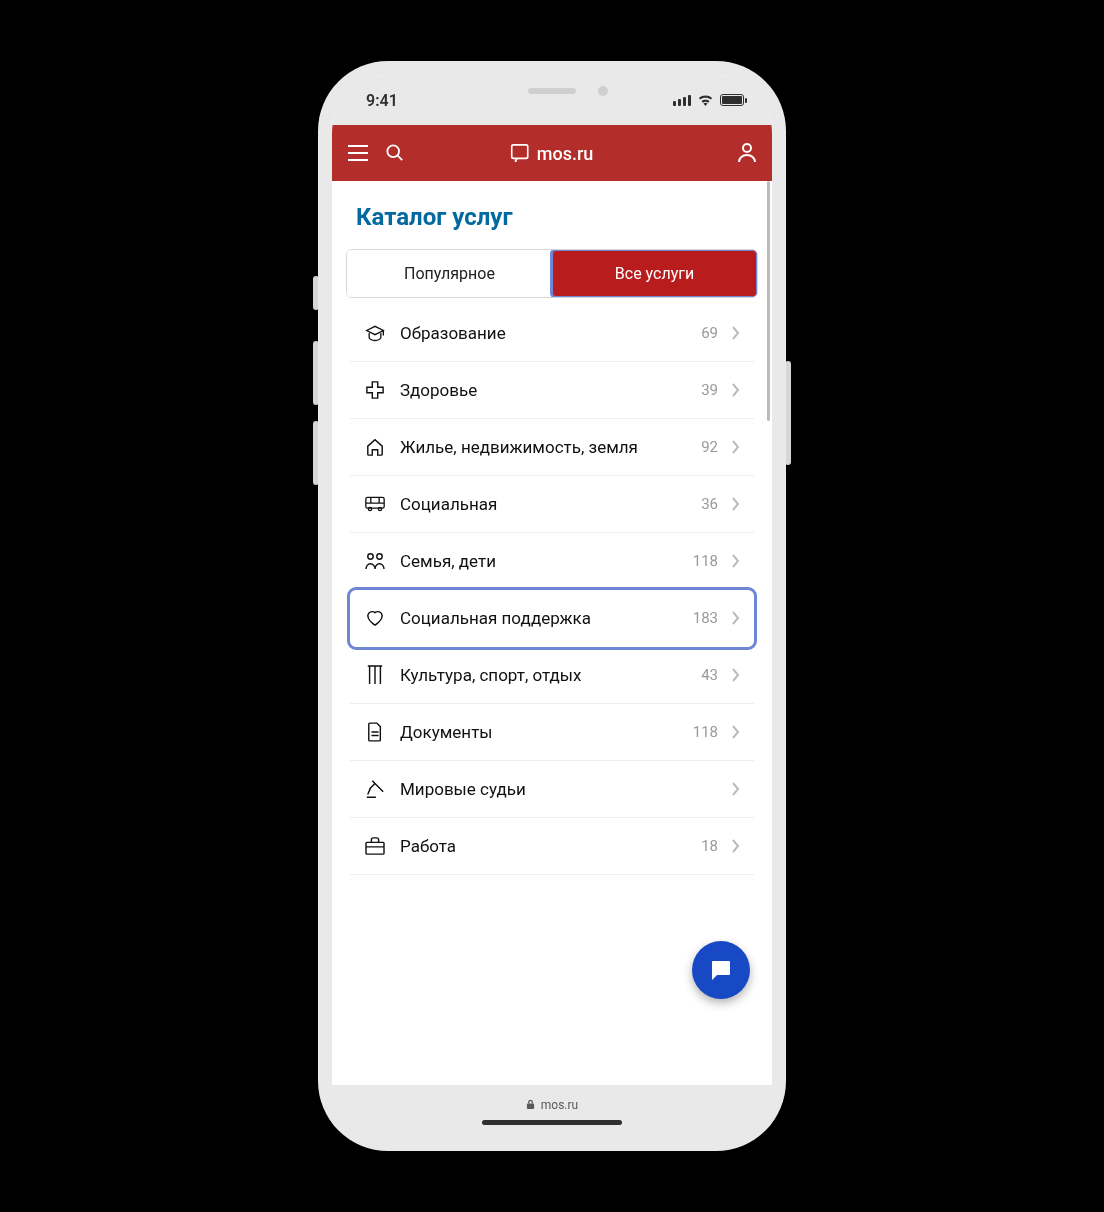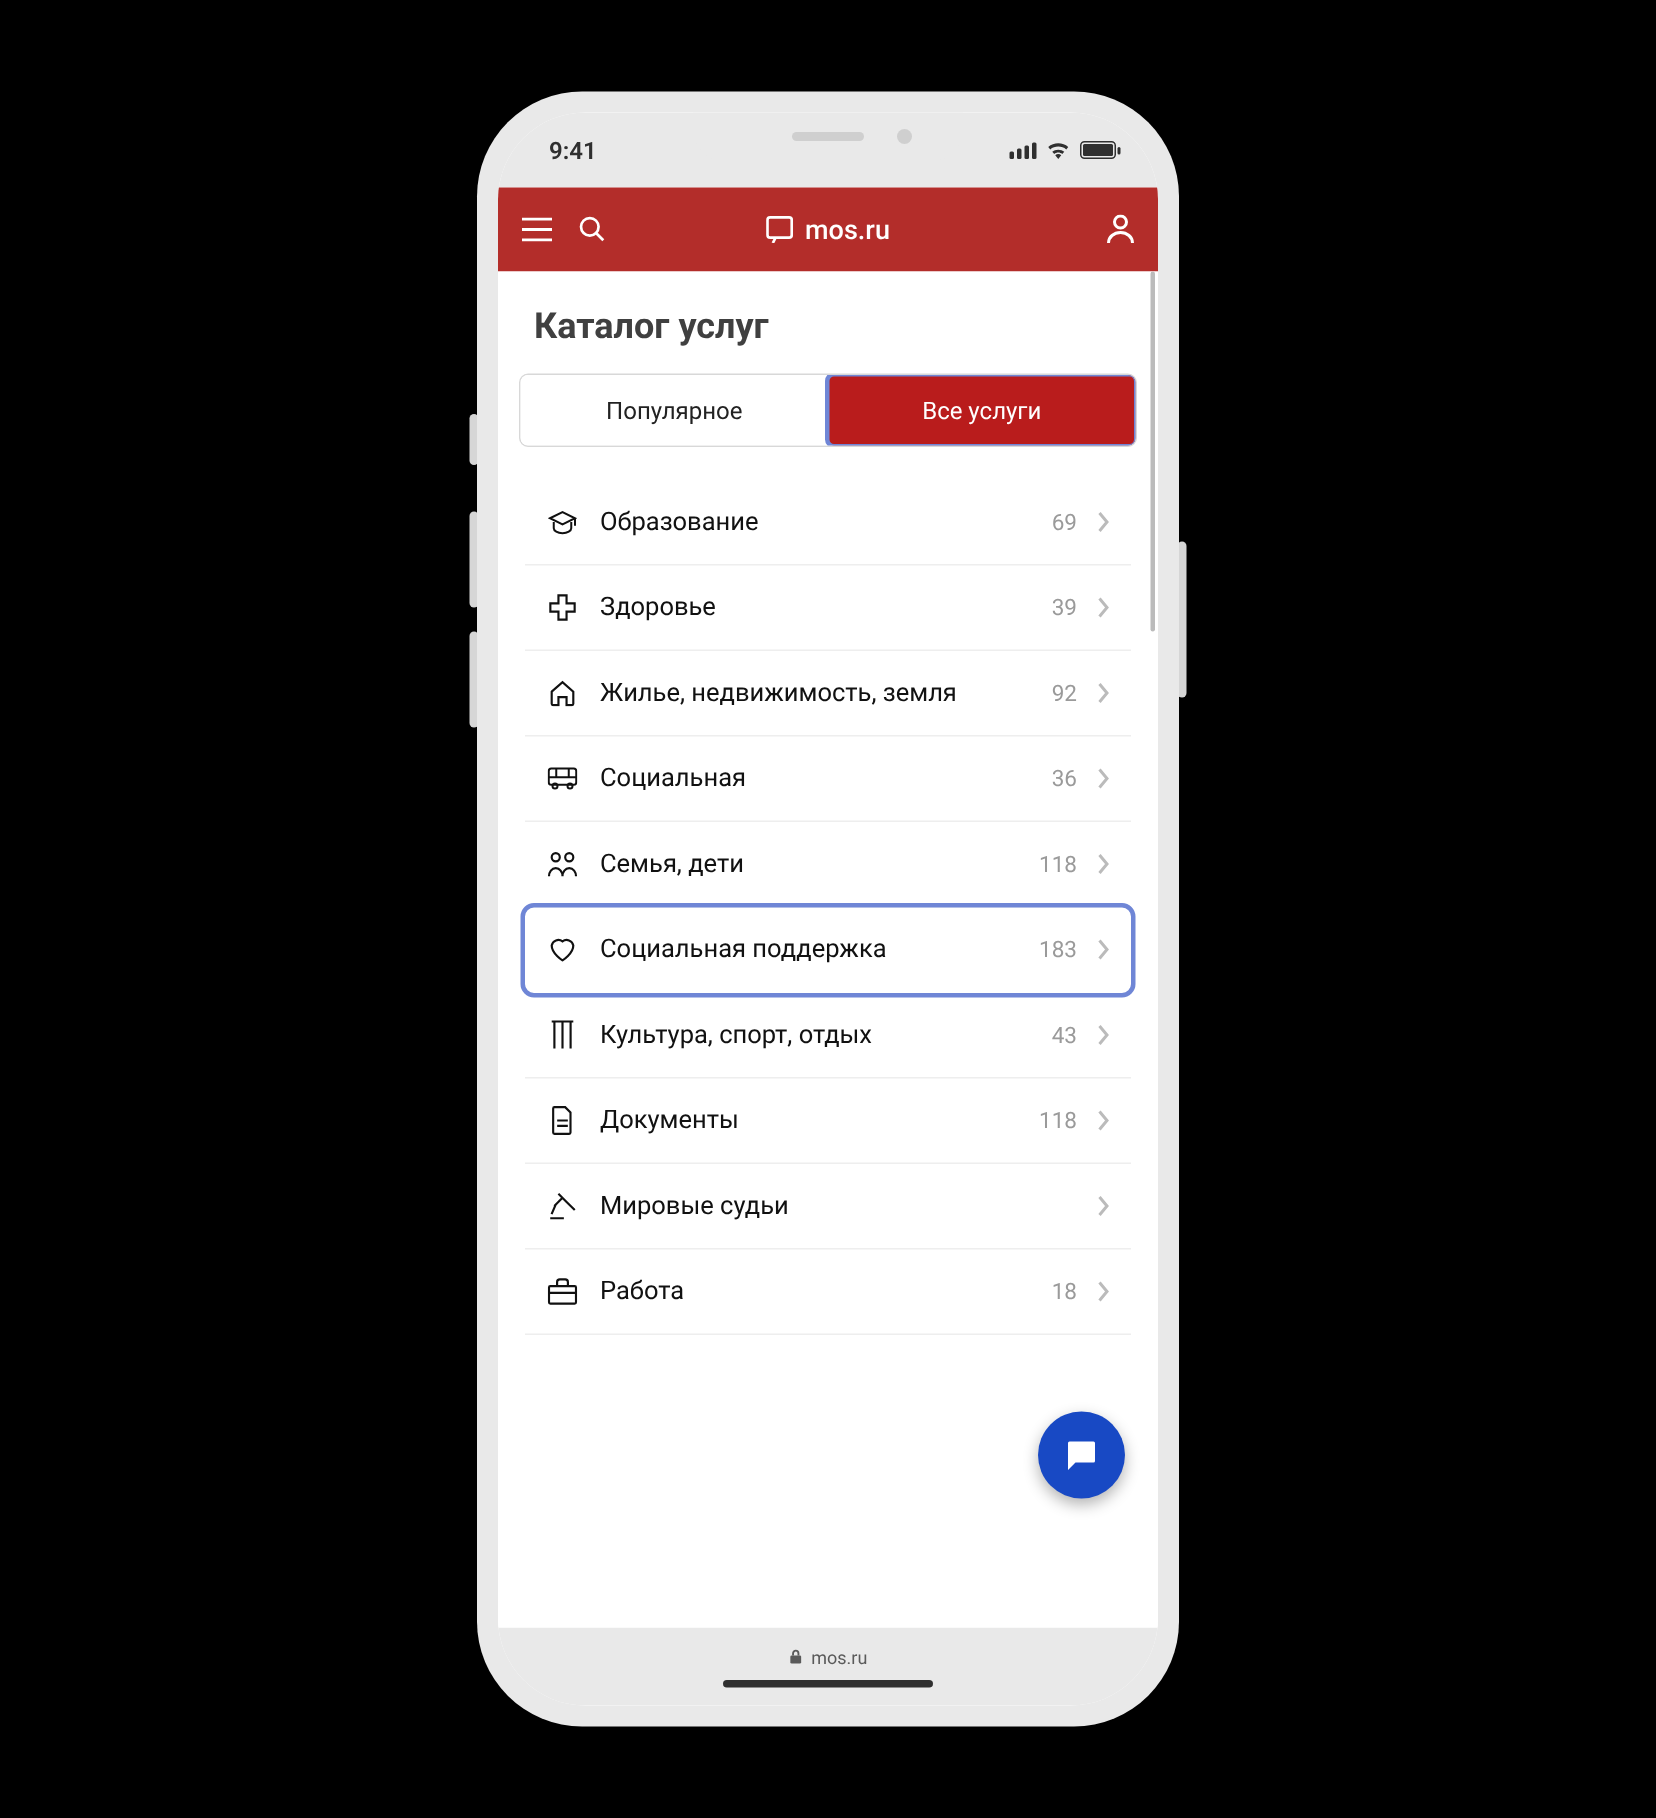--- a/index.html
+++ b/index.html
@@ -106,26 +106,26 @@
     overflow: hidden;
     background:#fff;
     position:relative;
   }
   .scrollbar-fake{
     position:absolute;right:2px;top:0;width:3px;height:240px;background:#555;border-radius:2px;opacity:.4;
   }
   .page-title {
     font-size: 24px;
     font-weight: 700;
-    color:#404040;
+    color:#0369a1;
     padding: 22px 24px 18px;
   }
   .tabs {
     display:flex;
-    margin: 0 14px 22px;
+    margin: 0 14px 7px;
     border:1px solid #d8d8d8;
     border-radius:6px;
     overflow:hidden;
   }
   .tab {
     flex:1;
     text-align:center;
     padding:14px 0;
     font-size:16px;
     color:#222;

